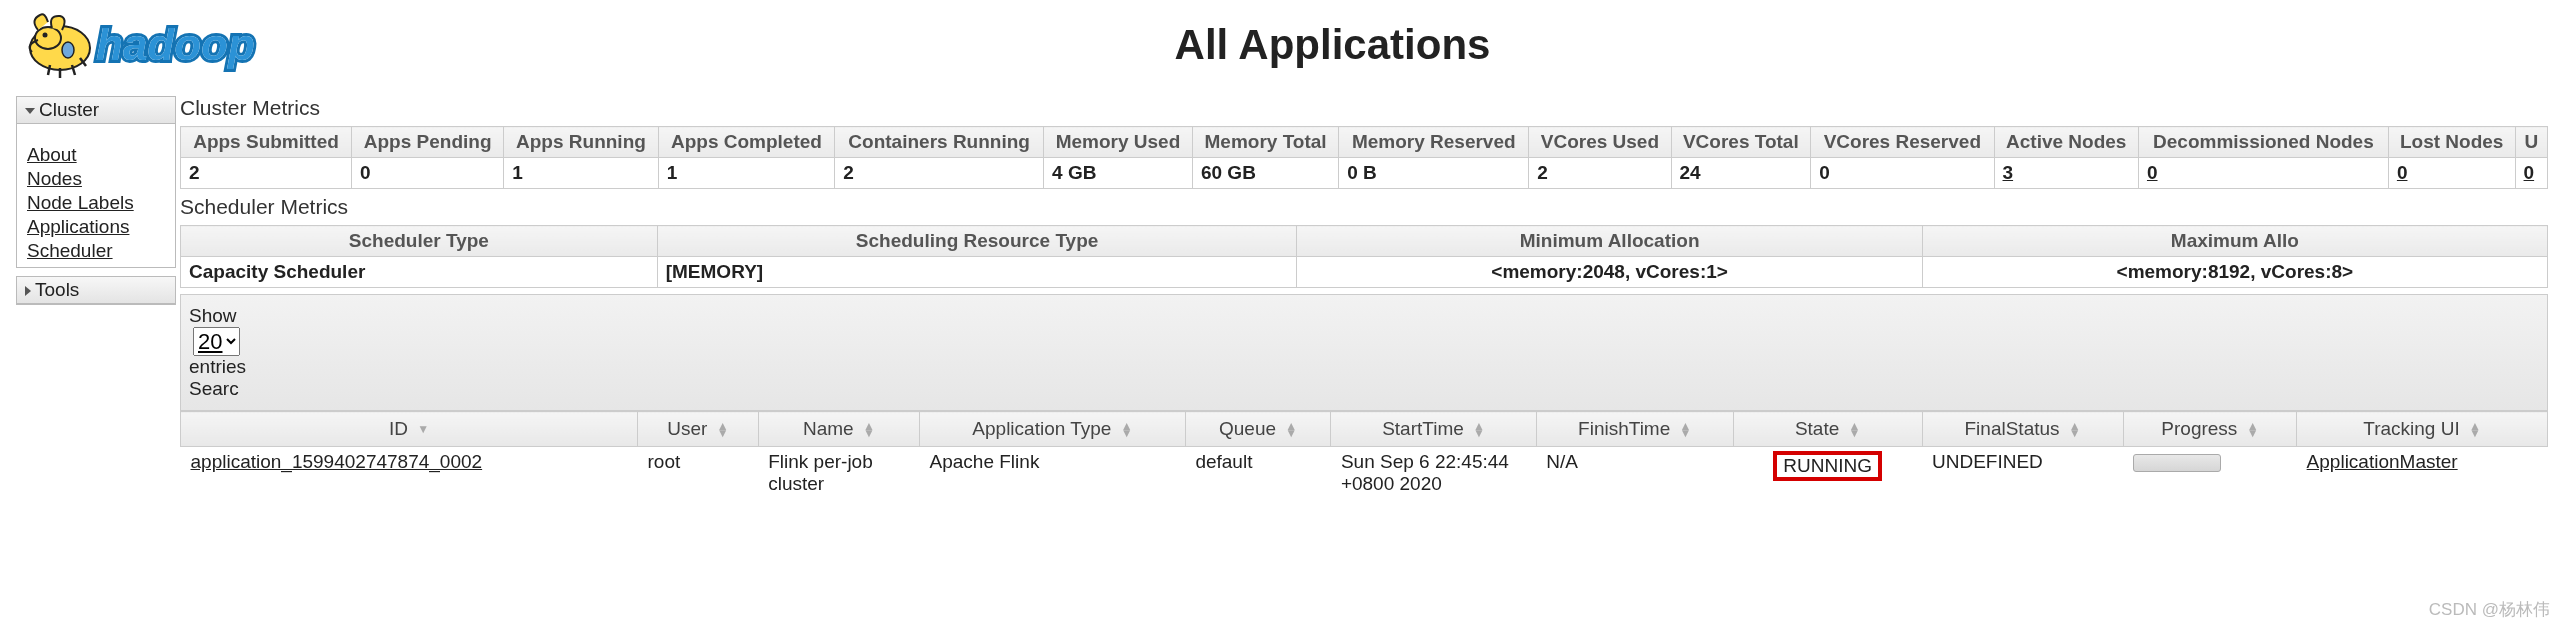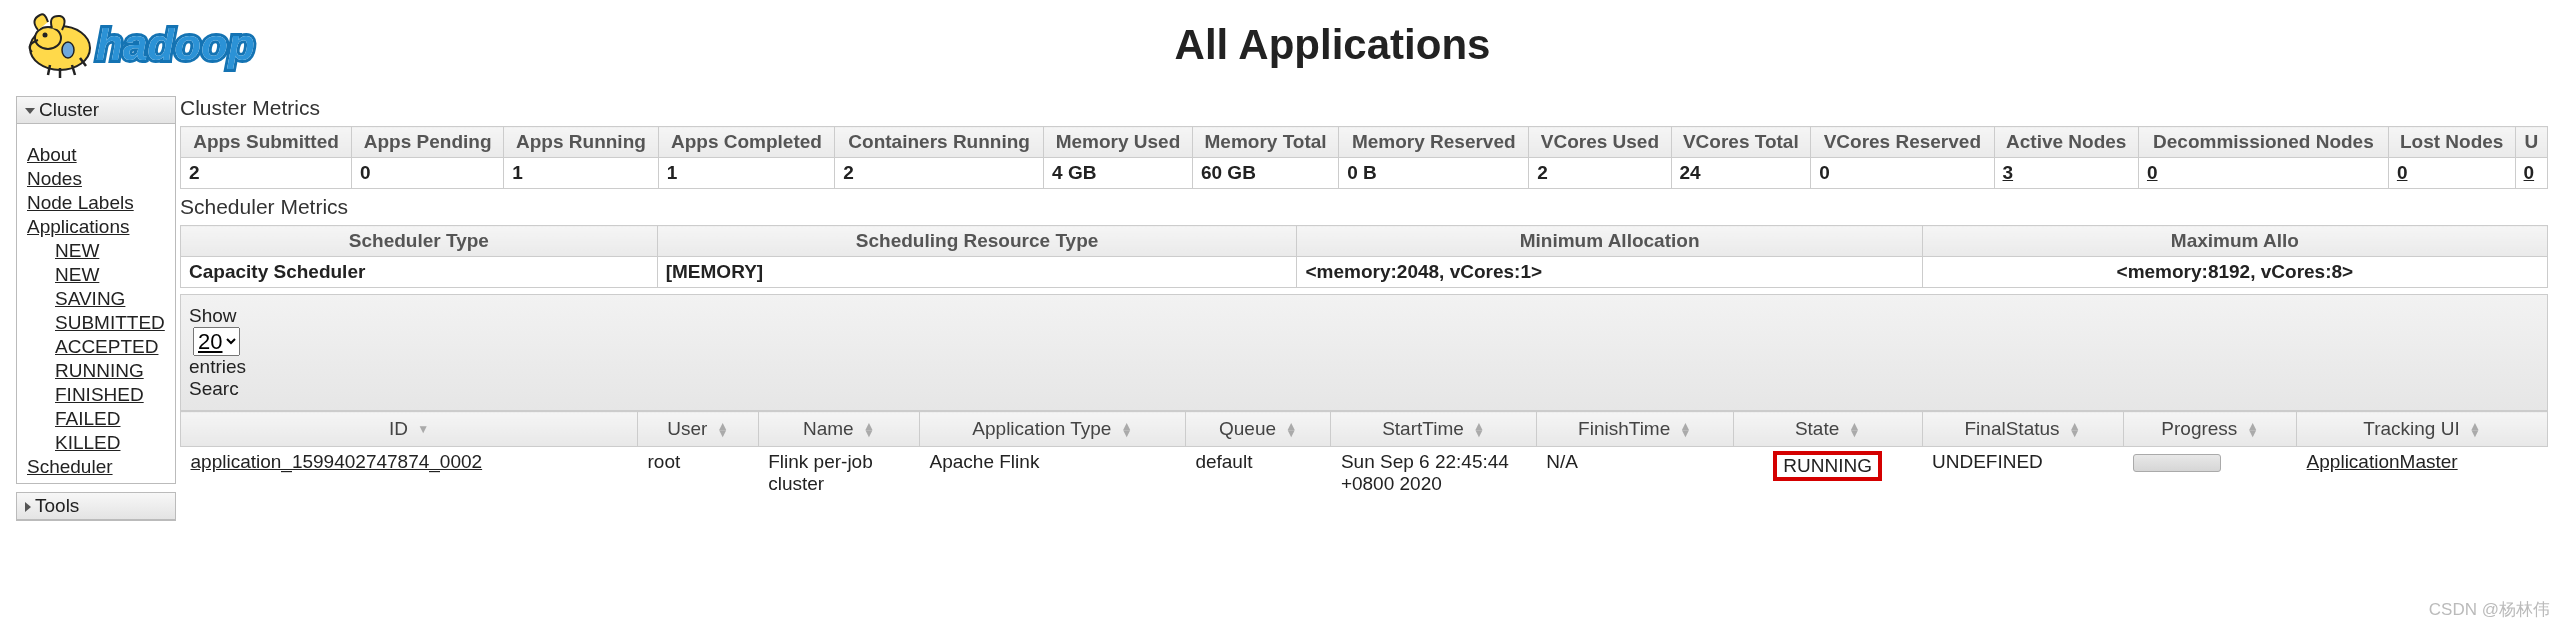--- a/index.html
+++ b/index.html
@@ -61,30 +61,20 @@
 
   <div class="main">
     <div class="sidebar">
       <div class="panel">
         <div class="phead"><span class="tri"></span><span>Cluster</span></div>
         <div class="pbody">
           <a>About</a>
           <a>Nodes</a>
           <a>Node Labels</a>
           <a>Applications</a>
-          <div class="sub">
-            <a>NEW</a>
-            <a>NEW SAVING</a>
-            <a>SUBMITTED</a>
-            <a>ACCEPTED</a>
-            <a>RUNNING</a>
-            <a>FINISHED</a>
-            <a>FAILED</a>
-            <a>KILLED</a>
-          </div>
           <a>Scheduler</a>
         </div>
       </div>
       <div class="panel">
         <div class="phead"><span class="triR"></span><span>Tools</span></div>
       </div>
     </div>
 
     <div class="content">
       <div class="sechead">Cluster Metrics</div>
@@ -132,21 +122,21 @@
         <tbody>
             <tr id="sm-head">
               <th>Scheduler Type</th>
               <th>Scheduling Resource Type</th>
               <th>Minimum Allocation</th>
               <th>Maximum Allo</th>
             </tr>
         <tr id="sm-vals">
               <td>Capacity Scheduler</td>
               <td>[MEMORY]</td>
-              <td style="text-align: left;">&lt;memory:2048, vCores:1&gt;</td>
+              <td style="text-align: center;">&lt;memory:2048, vCores:1&gt;</td>
               <td style="text-align: center;">&lt;memory:8192, vCores:8&gt;</td>
             </tr>
       </tbody>
         </table>
 
       <div class="showbar">
         <span>Show</span>
         <select><option>20</option></select>
         <span>entries</span>
         <span class="spacer"></span>

